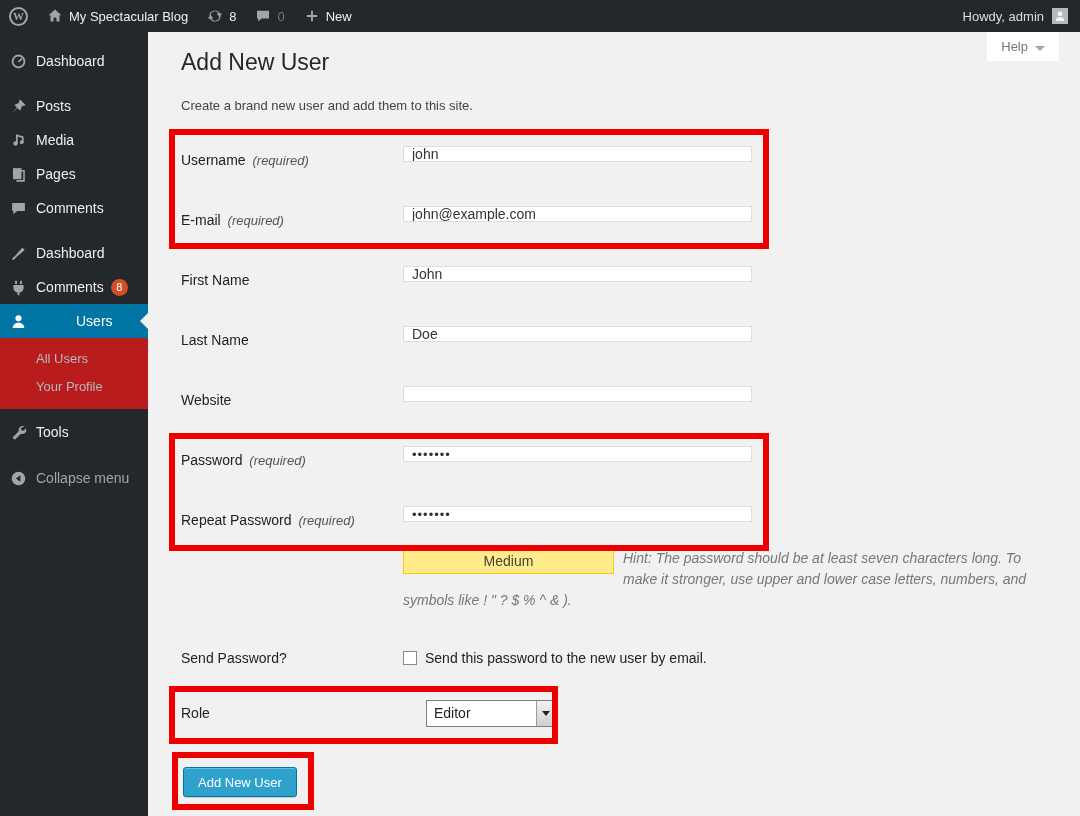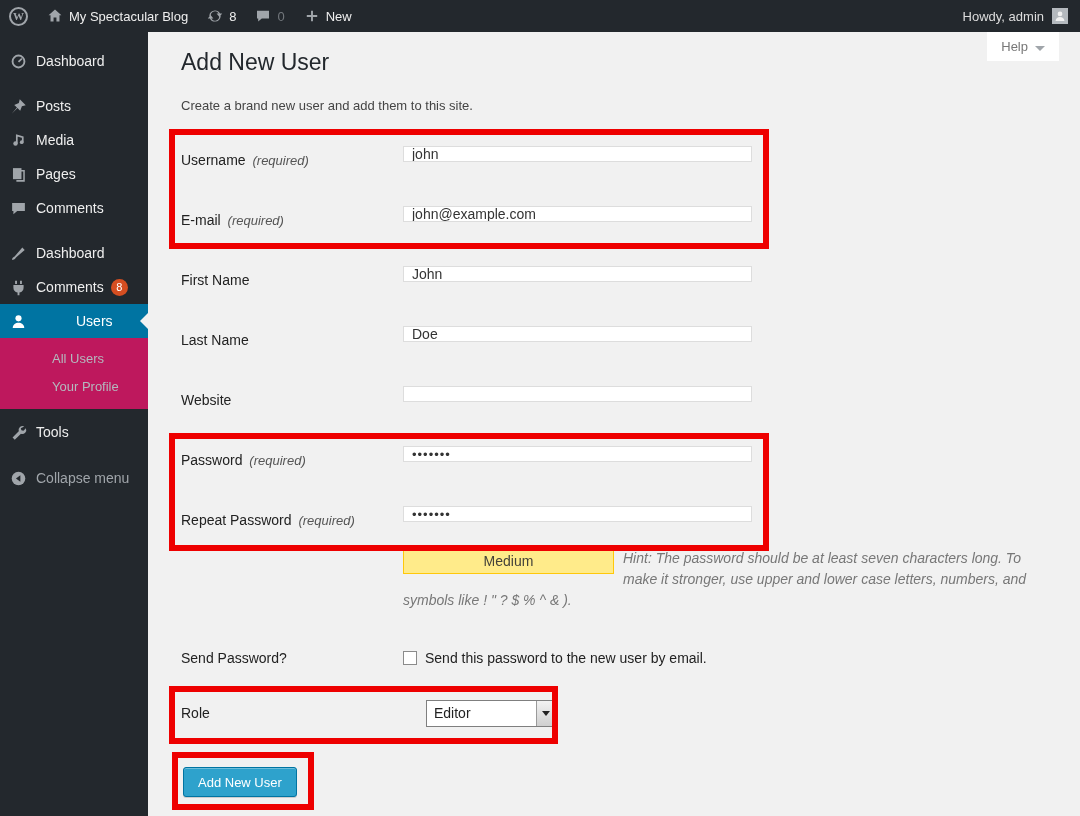--- a/index.html
+++ b/index.html
@@ -37,21 +37,21 @@
   .m-label { color:#eee; }
   .m-sep { height:11px; }
   .m-item.active { background:#0074a2;gap:40px; }
   .m-item.active .m-label, .m-item.active .m-icon { color:#fff; }
   .m-item.active::after { content:""; position:absolute; right:0; top:50%;
     margin-top:-8px; width:0; height:0; border-top:8px solid transparent;
     border-bottom:8px solid transparent; border-right:8px solid #f1f1f1; }
   .badge { margin-left:7px; background:#d54e21; color:#fff; font-size:11px;
     line-height:17px; min-width:17px; text-align:center; border-radius:10px;
     padding:0 5px; }
-  .submenu { background:#be185d; padding:7px 16px 8px; }
+  .submenu { background:#b91c1c; padding:7px 0 8px; }
   .sm-item { height:28px; line-height:28px; padding-left:36px; font-size:13px;
     color:#b4b9be; cursor:pointer; }
   .sm-item.current { color:#fff; font-weight:bold; }
   .collapse { margin-top:12px; }
   .collapse .m-label { color:#a0a5aa; }
 
   
   #content { position:absolute; left:160px; top:32px; width:920px; height:784px;
     background:#f1f1f1; }
   #help-tab { position:absolute; top:0; right:21px; height:29px; background:#fff;

